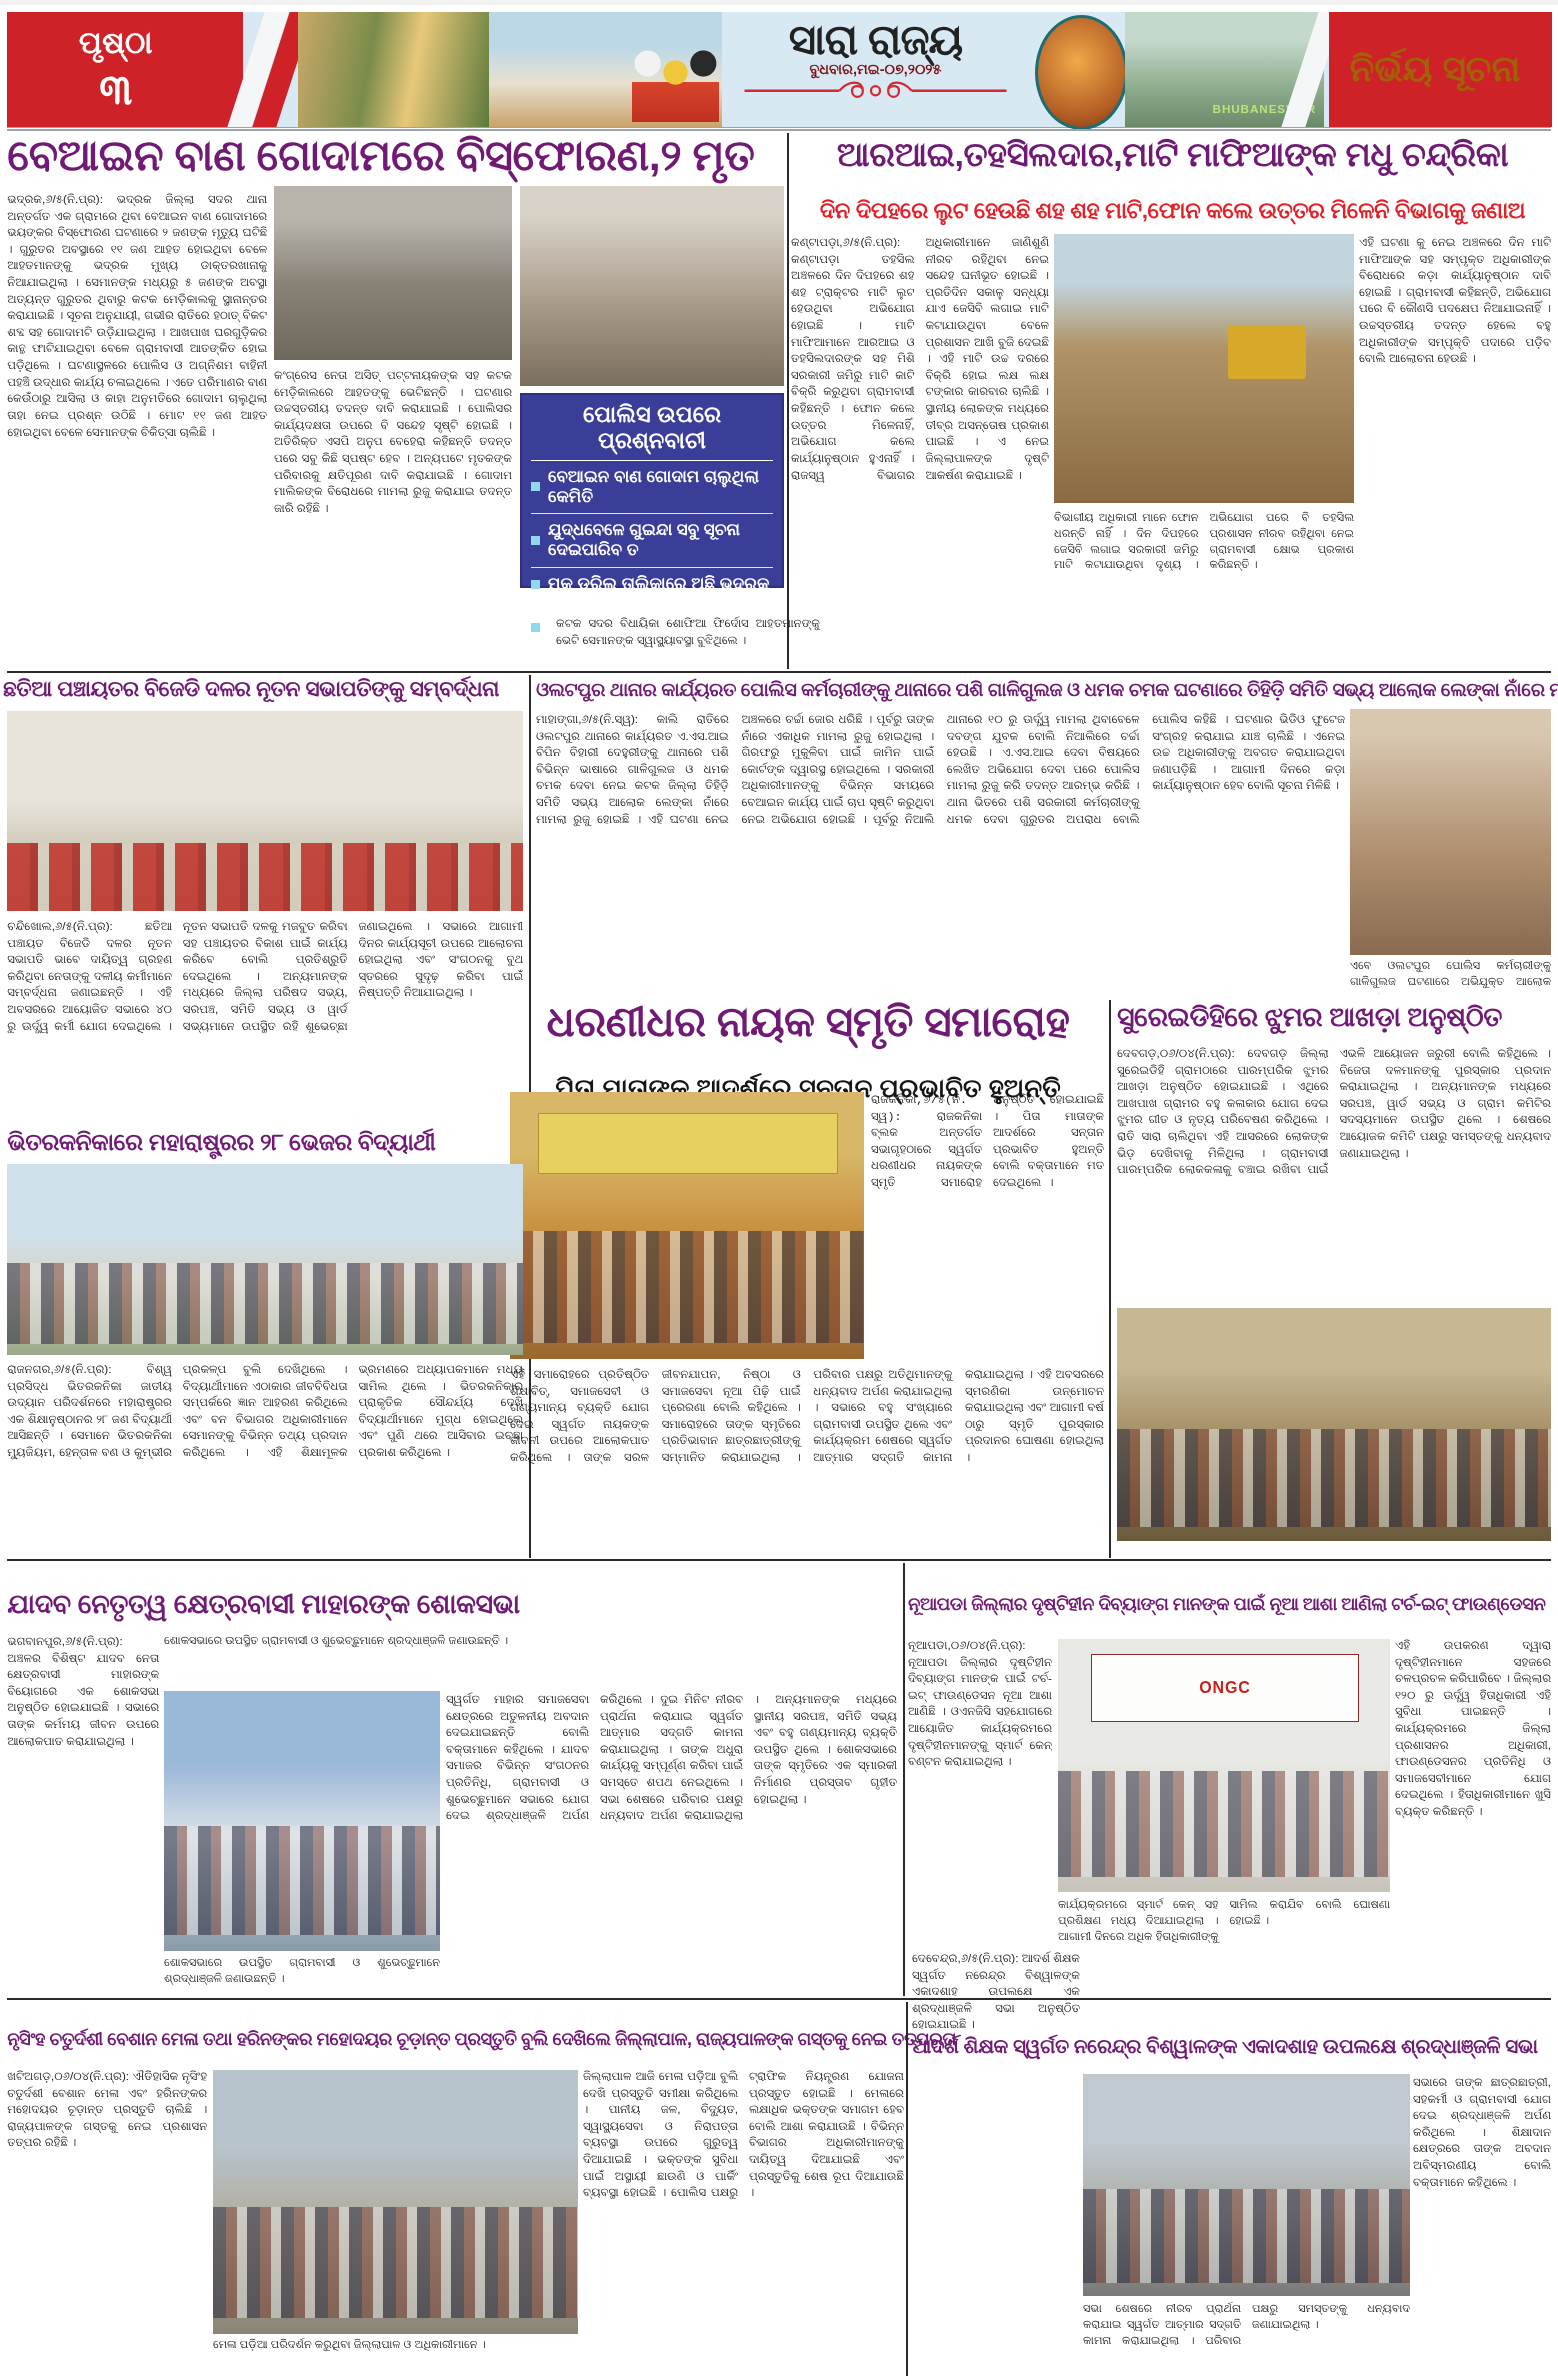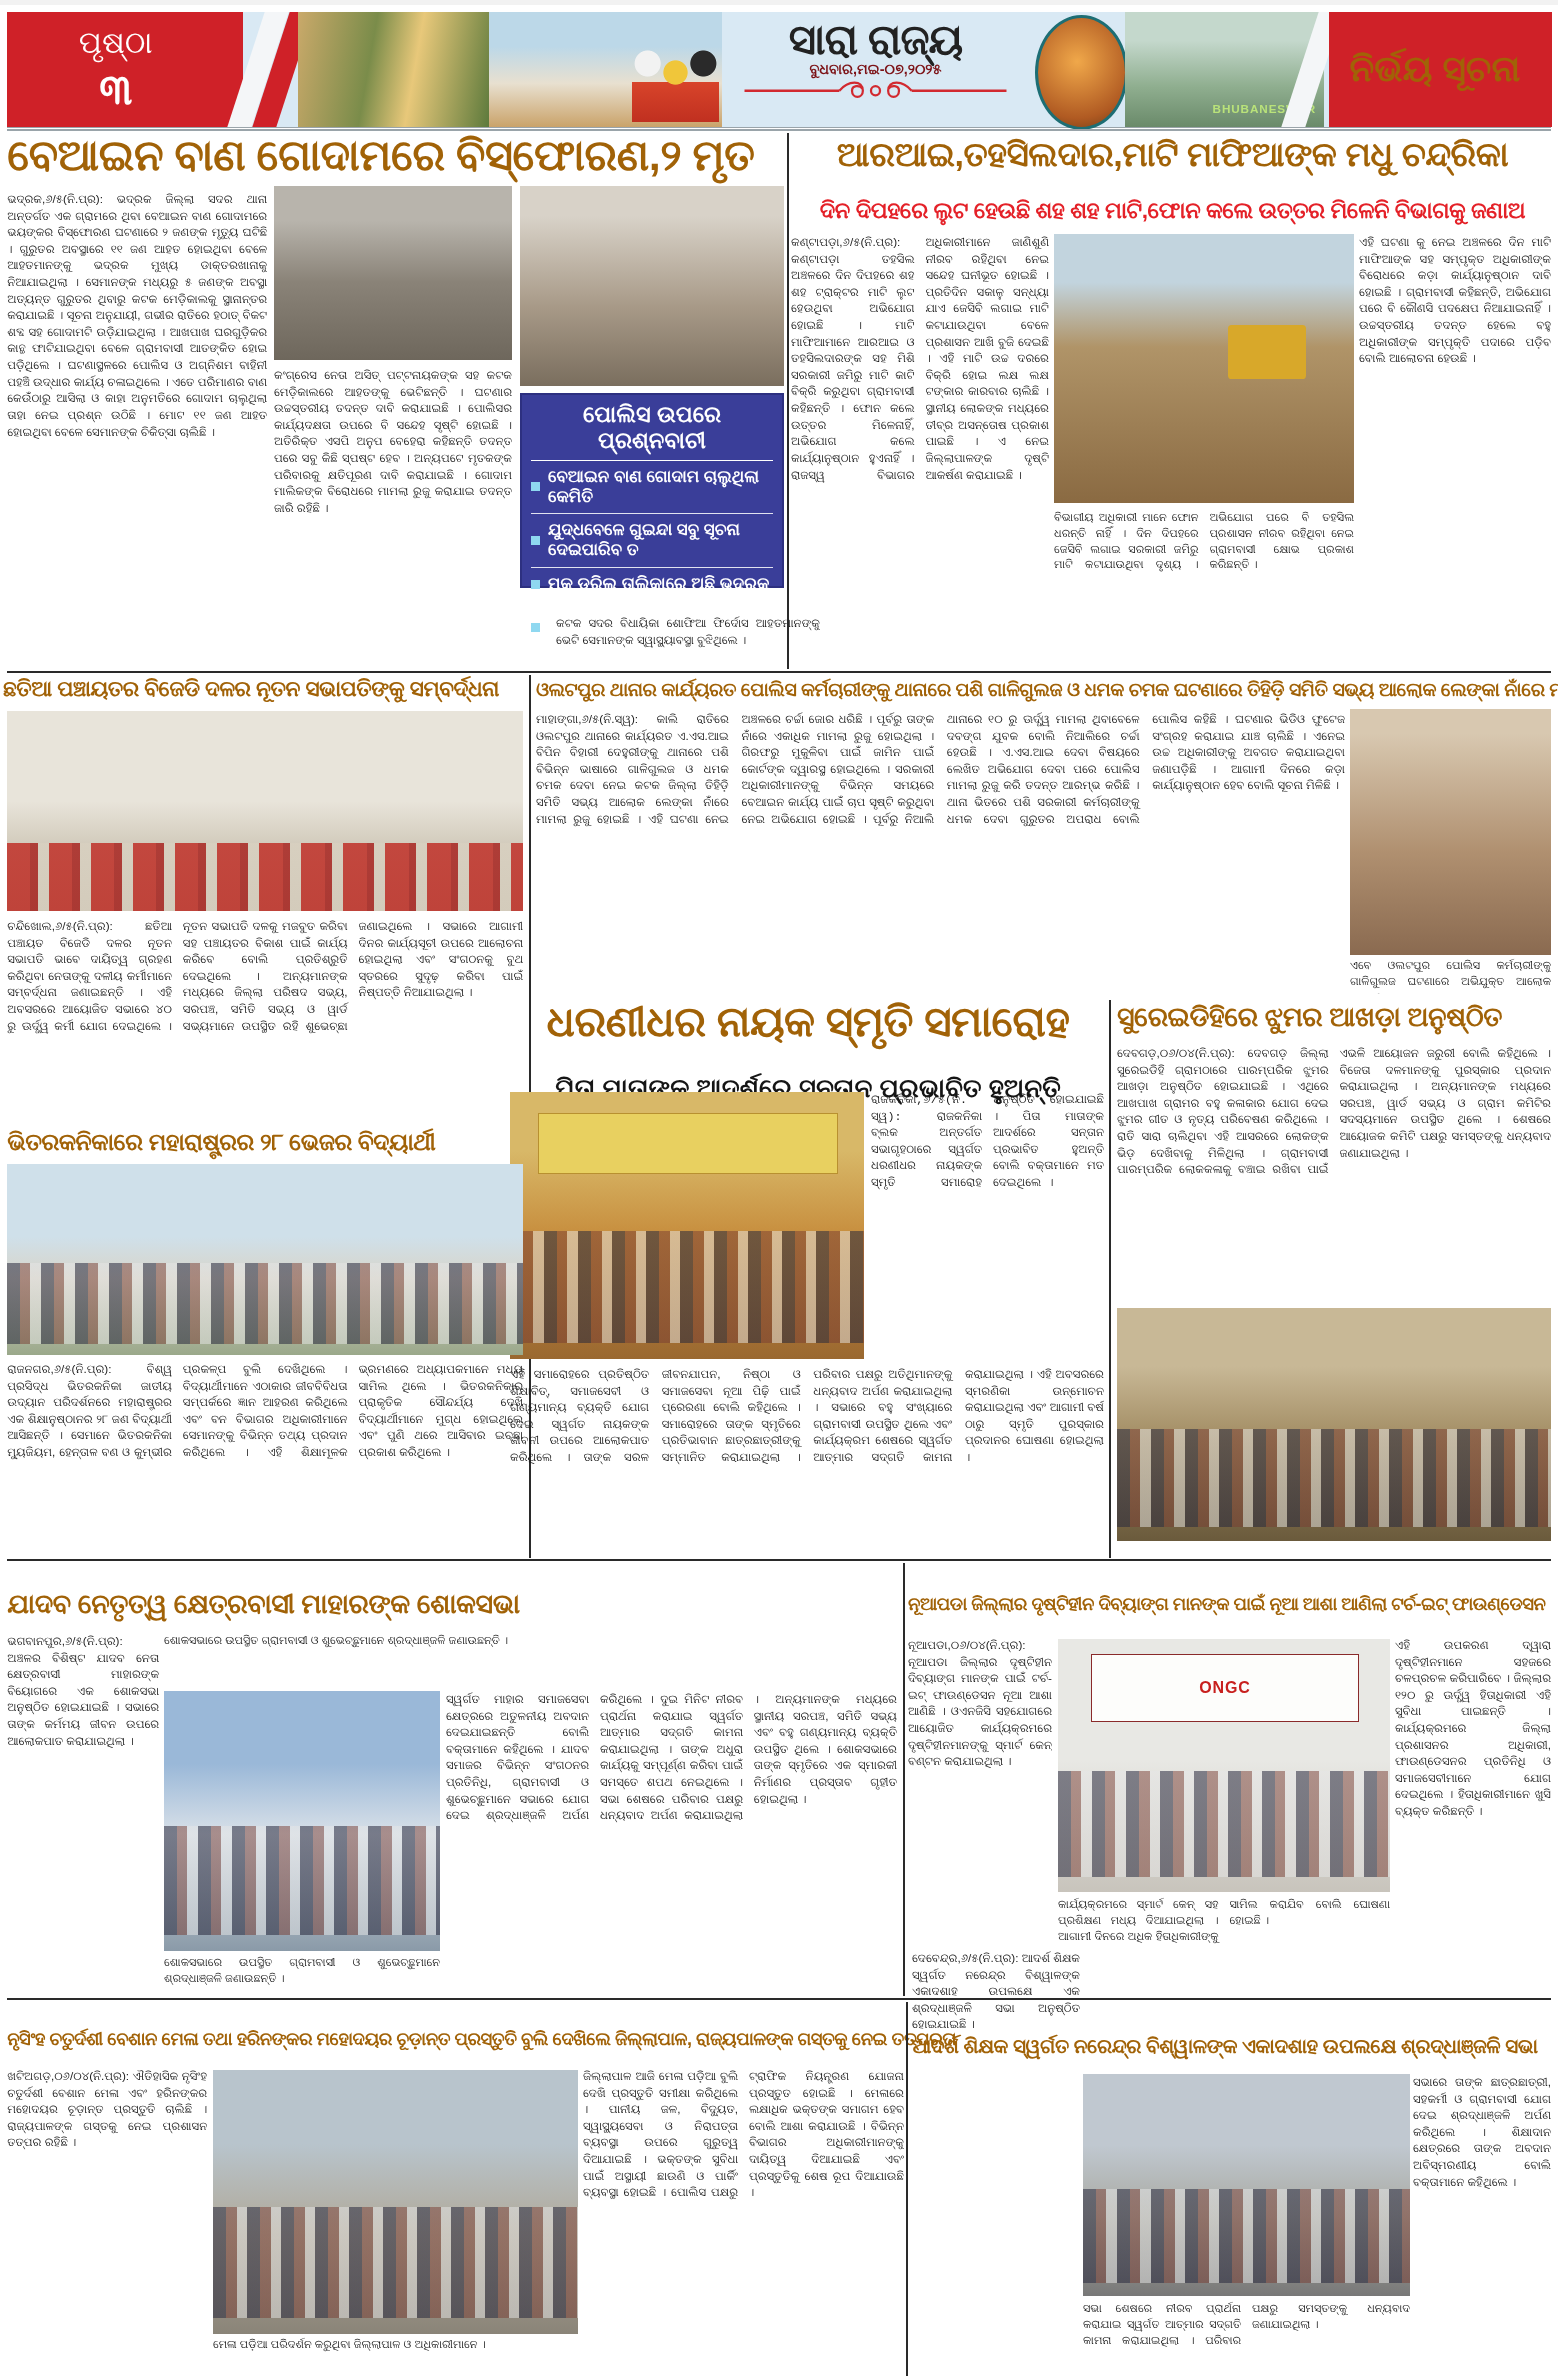--- a/index.html
+++ b/index.html
@@ -3,21 +3,21 @@
 <meta charset="utf-8">
 <style>
   html,body{margin:0;padding:0;background:#e8e8e8;}
   .page{position:relative;width:1559px;height:2377px;background:#ffffff;font-family:"Liberation Sans",sans-serif;overflow:hidden;border-top:5.4px solid #f2f2f2;}
   .abs{position:absolute;}
   
   .hdr-band{left:7.2px;top:7.2px;width:1544px;height:115px;background:#d9e9f4;border-bottom:1.8px solid #9aa4aa;}
   .hdr-red-left{left:7.2px;top:7.2px;width:236px;height:115px;background:#cf2128;}
   .stripe{top:7.2px;height:115px;width:23.5px;background:#cf2128;transform:skewX(-18deg);}
   .stripe.white{background:#f4f6f8;}
-  .pg-label{left:7.2px;top:20px;width:217px;text-align:center;color:#fff;font-size:31px;font-weight:normal;}
+  .pg-label{left:7.2px;top:20px;width:217px;text-align:center;color:#fff;font-size:31px;font-weight:bold;}
   .pg-num{left:7.2px;top:61px;width:217px;text-align:center;color:#fff;font-size:42px;font-weight:bold;}
   .ph{position:absolute;}
   .ph-rural{left:298px;top:7.2px;width:191px;height:115px;background:linear-gradient(100deg,#caa96a,#7a8c4a 38%,#e8c87a 60%,#5d7a3c);}
   .ph-temple{left:489px;top:7.2px;width:233px;height:115px;background:linear-gradient(180deg,#bcd8e8 30%,#e8e0d0 62%,#caa36a),radial-gradient(circle at 78% 62%,#e23a2a 0 9px,transparent 10px);}
   .deities{left:632px;top:27px;width:87px;height:90px;background:
       radial-gradient(circle at 18% 35%,#f2f2f2 0 12.6px,transparent 13.5px),
       radial-gradient(circle at 50% 45%,#f0c63a 0 11.7px,transparent 12.6px),
       radial-gradient(circle at 82% 35%,#2a2a2a 0 12.6px,transparent 13.5px),
       linear-gradient(180deg,transparent 55%,#d8442a 56%,#c03020);}
   .masthead{left:722px;top:10.8px;width:307px;text-align:center;color:#222;font-size:42px;font-weight:bold;letter-spacing:-0.9px;}
@@ -25,21 +25,21 @@
   .flourish{left:740px;top:74px;width:271px;height:23.5px;}
   .ph-drink{left:1035px;top:10px;width:87px;height:109px;border-radius:50%;border:3.6px solid #1d6e74;background:radial-gradient(circle at 45% 40%,#f0a84a,#b05a22 70%,#6a3a16);}
   .ph-city{left:1125px;top:7.2px;width:199px;height:115px;background:linear-gradient(180deg,#c4d8cc 25%,#8fae8f 65%,#6a8a6a);}
   .city-label{left:1125px;top:97px;width:191px;text-align:right;color:#b9e27a;font-size:11.7px;font-weight:bold;letter-spacing:0.9px;}
   .hdr-red-right{left:1329px;top:7.2px;width:223px;height:115px;background:#cf2128;}
   .hdr-right-title{left:1318px;top:43px;width:234px;text-align:center;color:#a16207;font-size:36px;font-weight:bold;}
   
   .hrule{background:#2a2a2a;height:1.8px;}
   .vrule{background:#2a2a2a;width:1.8px;}
   
-  .hl{color:#a16207;font-weight:bold;line-height:1.05;letter-spacing:-0.5px;}
+  .hl{color:#701a75;font-weight:bold;line-height:1.05;letter-spacing:-0.5px;}
   .hl-xl{font-size:43px;}
   .hl-big{font-size:34px;text-align:center;}
   .hl-mem{font-size:42px;text-align:center;}
   .hl-30{font-size:27px;}
   .hl-26{font-size:23.5px;}
   .hl-24{font-size:21.7px;}
   .hl-21{font-size:19px;white-space:nowrap;}
   .hl-20{font-size:18px;white-space:nowrap;}
   .subhl-red{color:#e42128;font-weight:bold;font-size:22.6px;text-align:center;letter-spacing:-0.5px;}
   .subhl{color:#151515;font-weight:bold;font-size:26px;text-align:center;}

